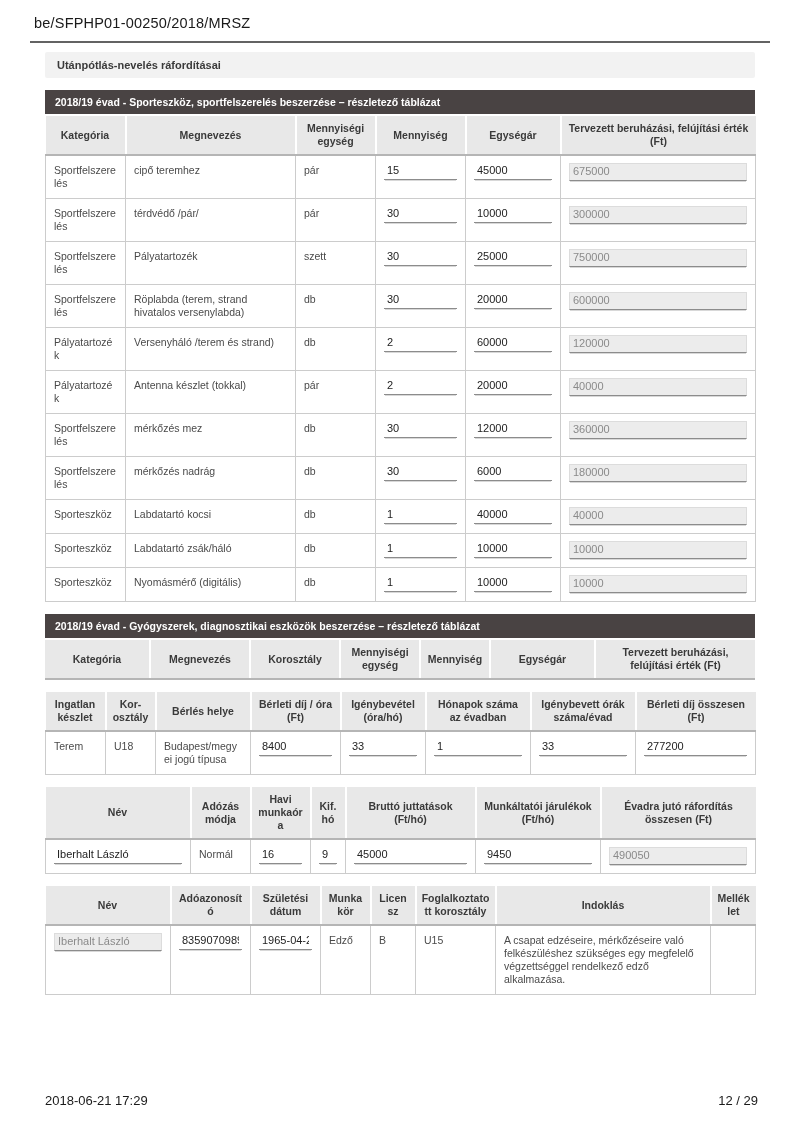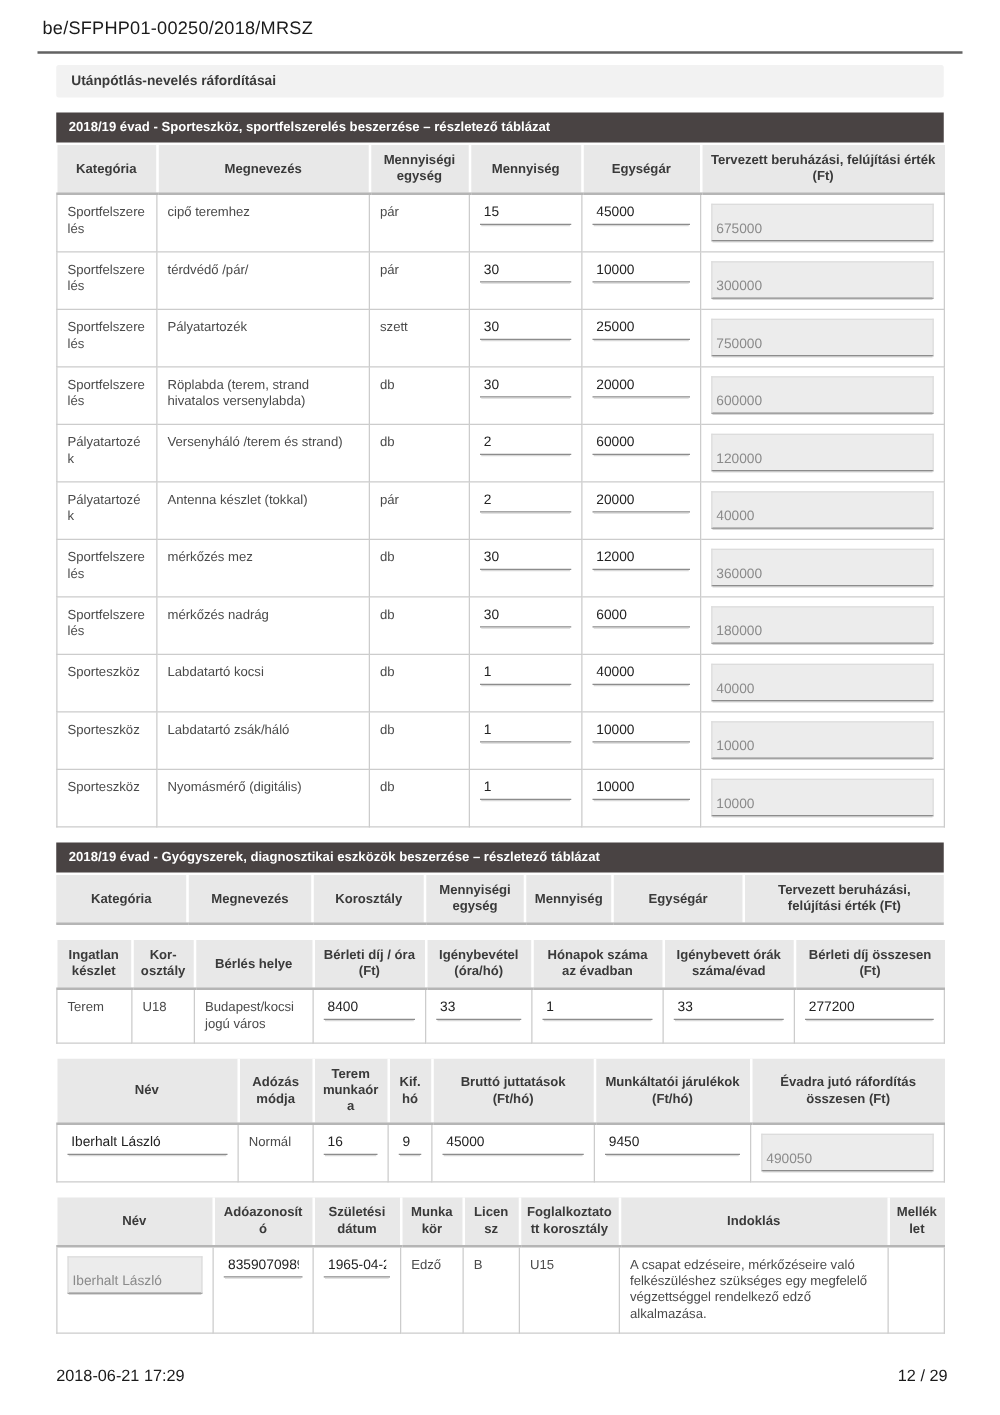--- a/index.html
+++ b/index.html
@@ -81,21 +81,21 @@
     color: #222;
     padding: 1px 3px 3px 3px;
     margin-top: -1px;
     outline: none;
   }
   .inp.ro {
     background: #ececec;
     color: #8a8a8a;
     border: 1px solid #dcdcdc;
     border-bottom: 1px solid #8c8c8c;
-    padding-top: 13px;
+    padding-top: 1px;
   }
   .footer {
     position: absolute;
     left: 45px; right: 42px; bottom: 24px;
     display: flex;
     justify-content: space-between;
     font-size: 13px;
     color: #1a1a1a;
   }
 </style>
@@ -336,21 +336,21 @@
           <th>Igénybevétel (óra/hó)</th>
           <th>Hónapok száma az évadban</th>
           <th>Igénybevett órák száma/évad</th>
           <th>Bérleti díj összesen (Ft)</th>
         </tr>
       </thead>
       <tbody>
         <tr>
           <td>Terem</td>
           <td>U18</td>
-          <td>Budapest/kocsi jogú város</td>
+          <td>Budapest/megyei jogú típusa</td>
           <td>
               <input class="inp" value="8400" style="">
             </td>
           <td>
               <input class="inp" value="33" style="">
             </td>
           <td>
               <input class="inp" value="1" style="">
             </td>
           <td>
@@ -372,21 +372,21 @@
           <col style="width:60px">
           <col style="width:35px">
           <col style="width:130px">
           <col style="width:125px">
           <col style="width:155px">
         </colgroup>
       <thead>
         <tr>
           <th>Név</th>
           <th>Adózás módja</th>
-          <th>Terem munkaóra</th>
+          <th>Havi munkaóra</th>
           <th>Kif. hó</th>
           <th>Bruttó juttatások (Ft/hó)</th>
           <th>Munkáltatói járulékok (Ft/hó)</th>
           <th>Évadra jutó ráfordítás összesen (Ft)</th>
         </tr>
       </thead>
       <tbody>
         <tr>
           <td>
               <input class="inp" value="Iberhalt László" style="">

